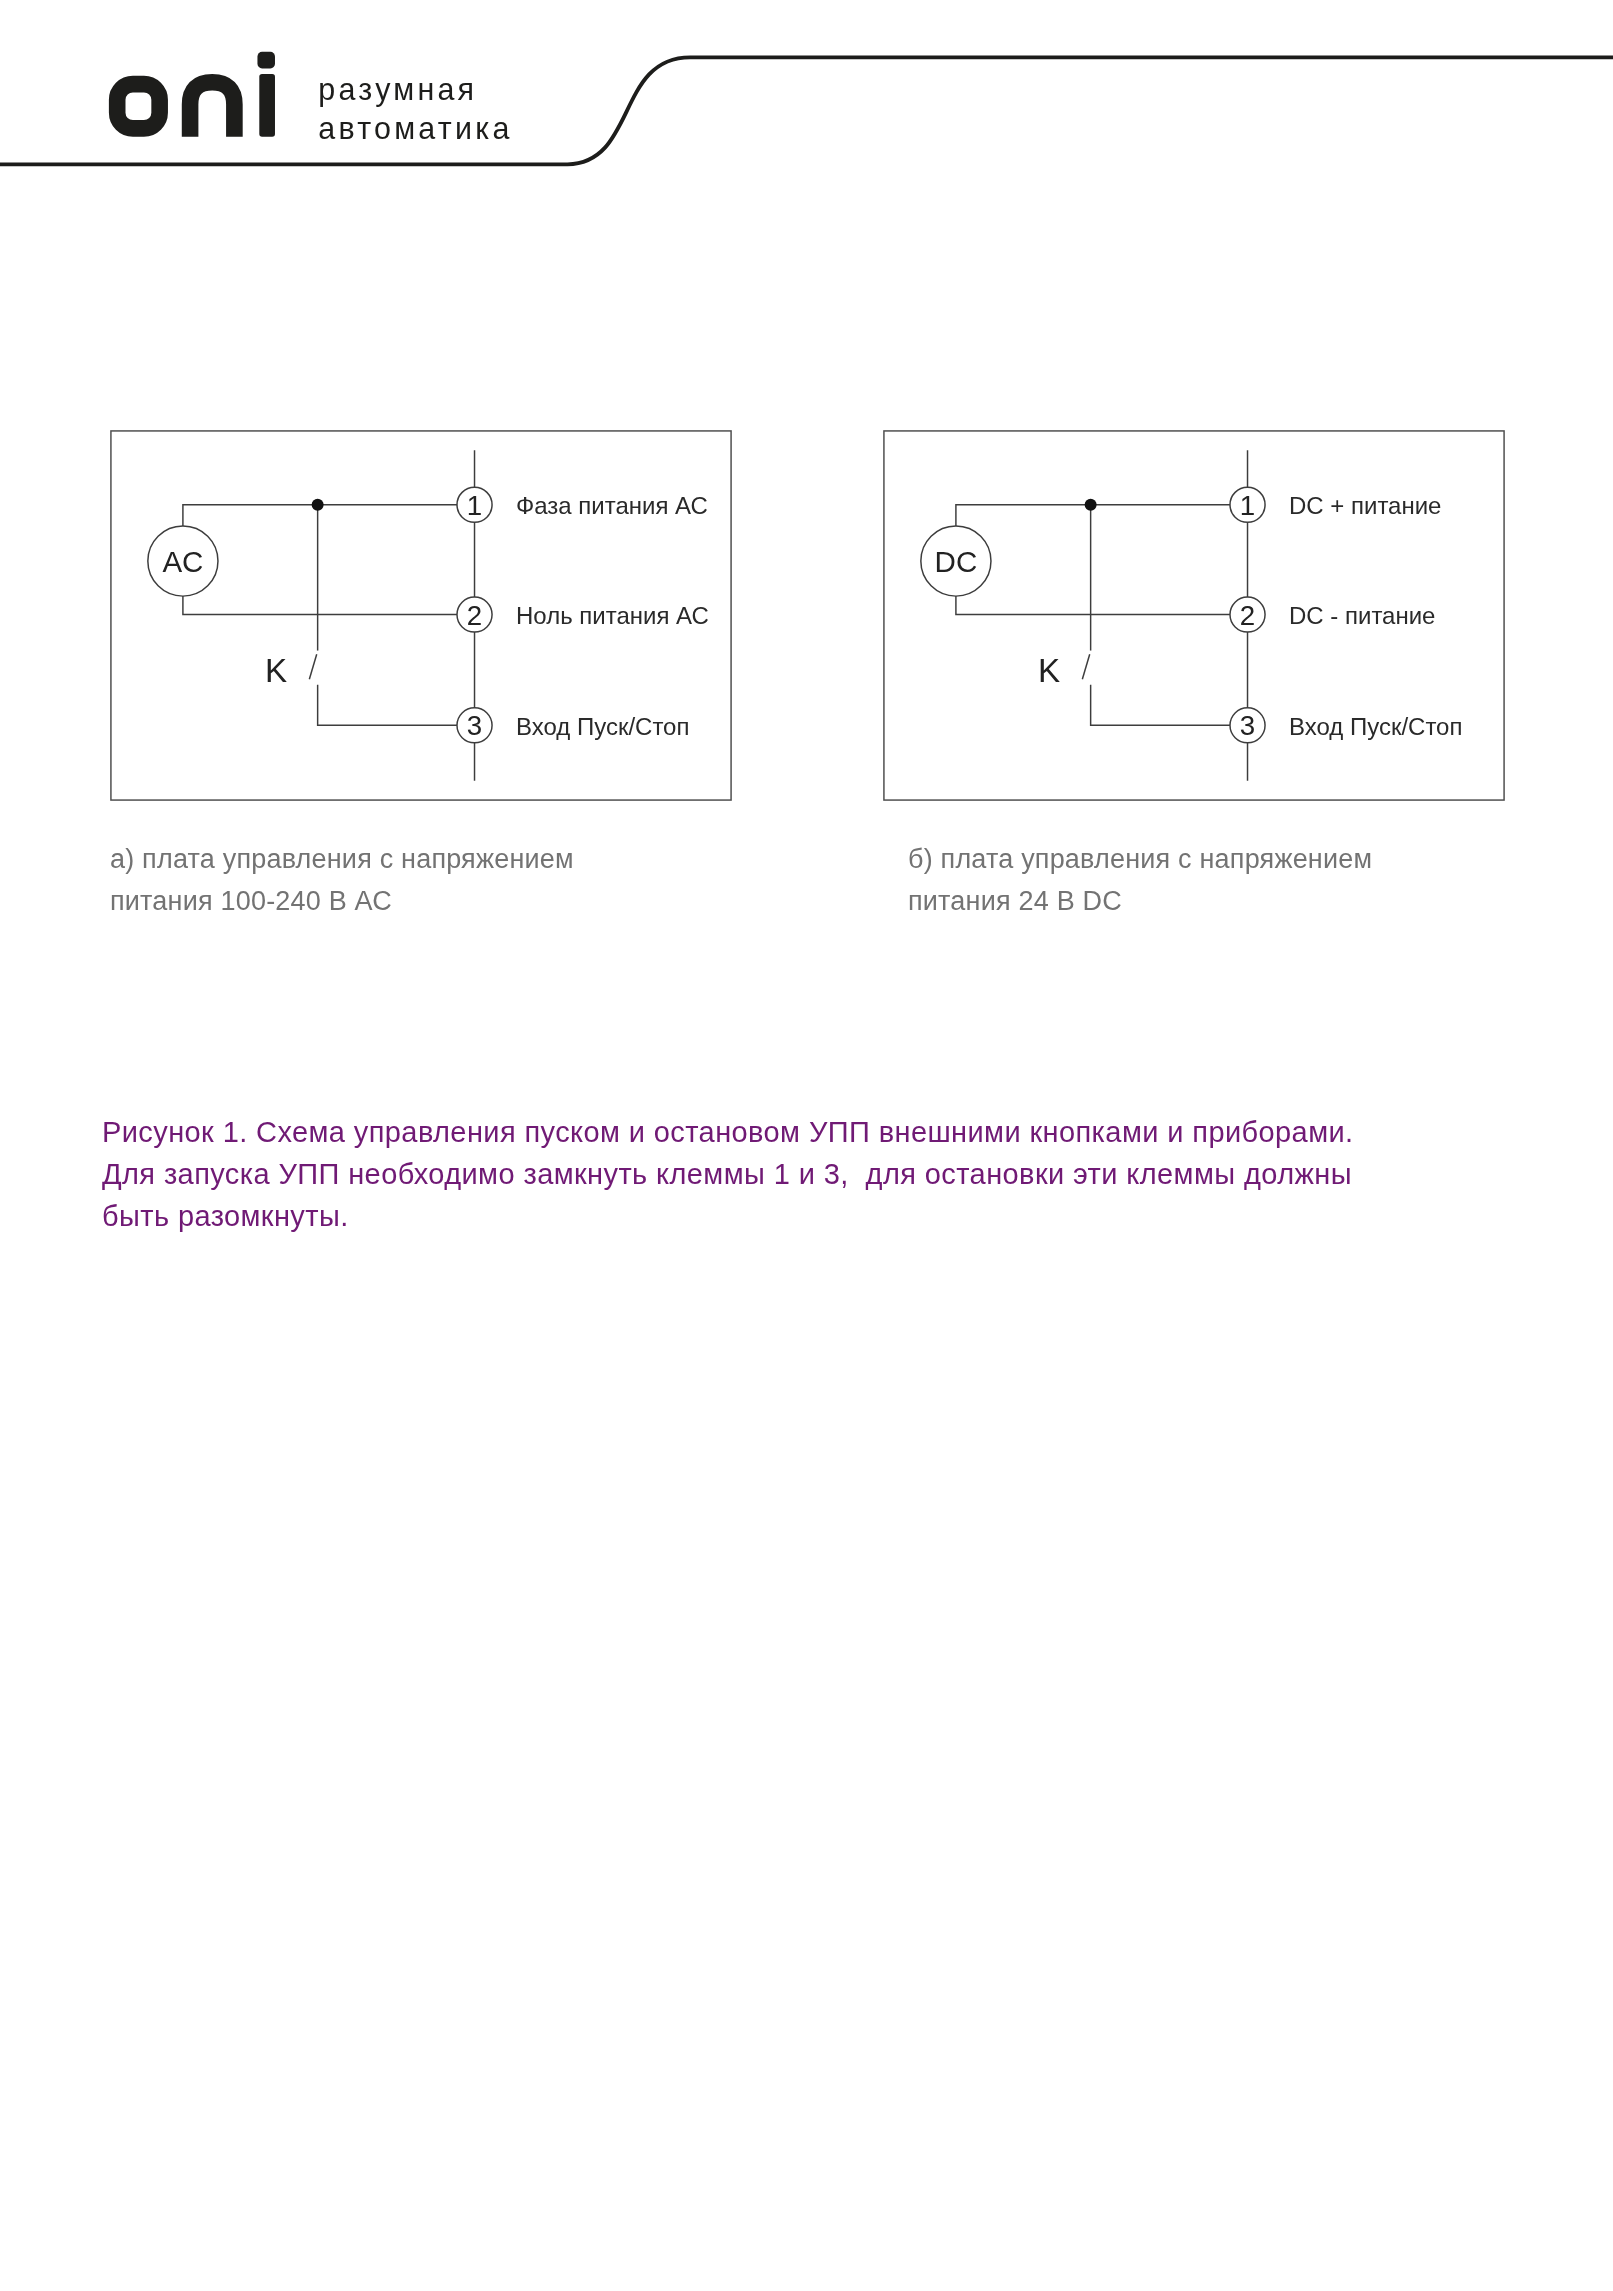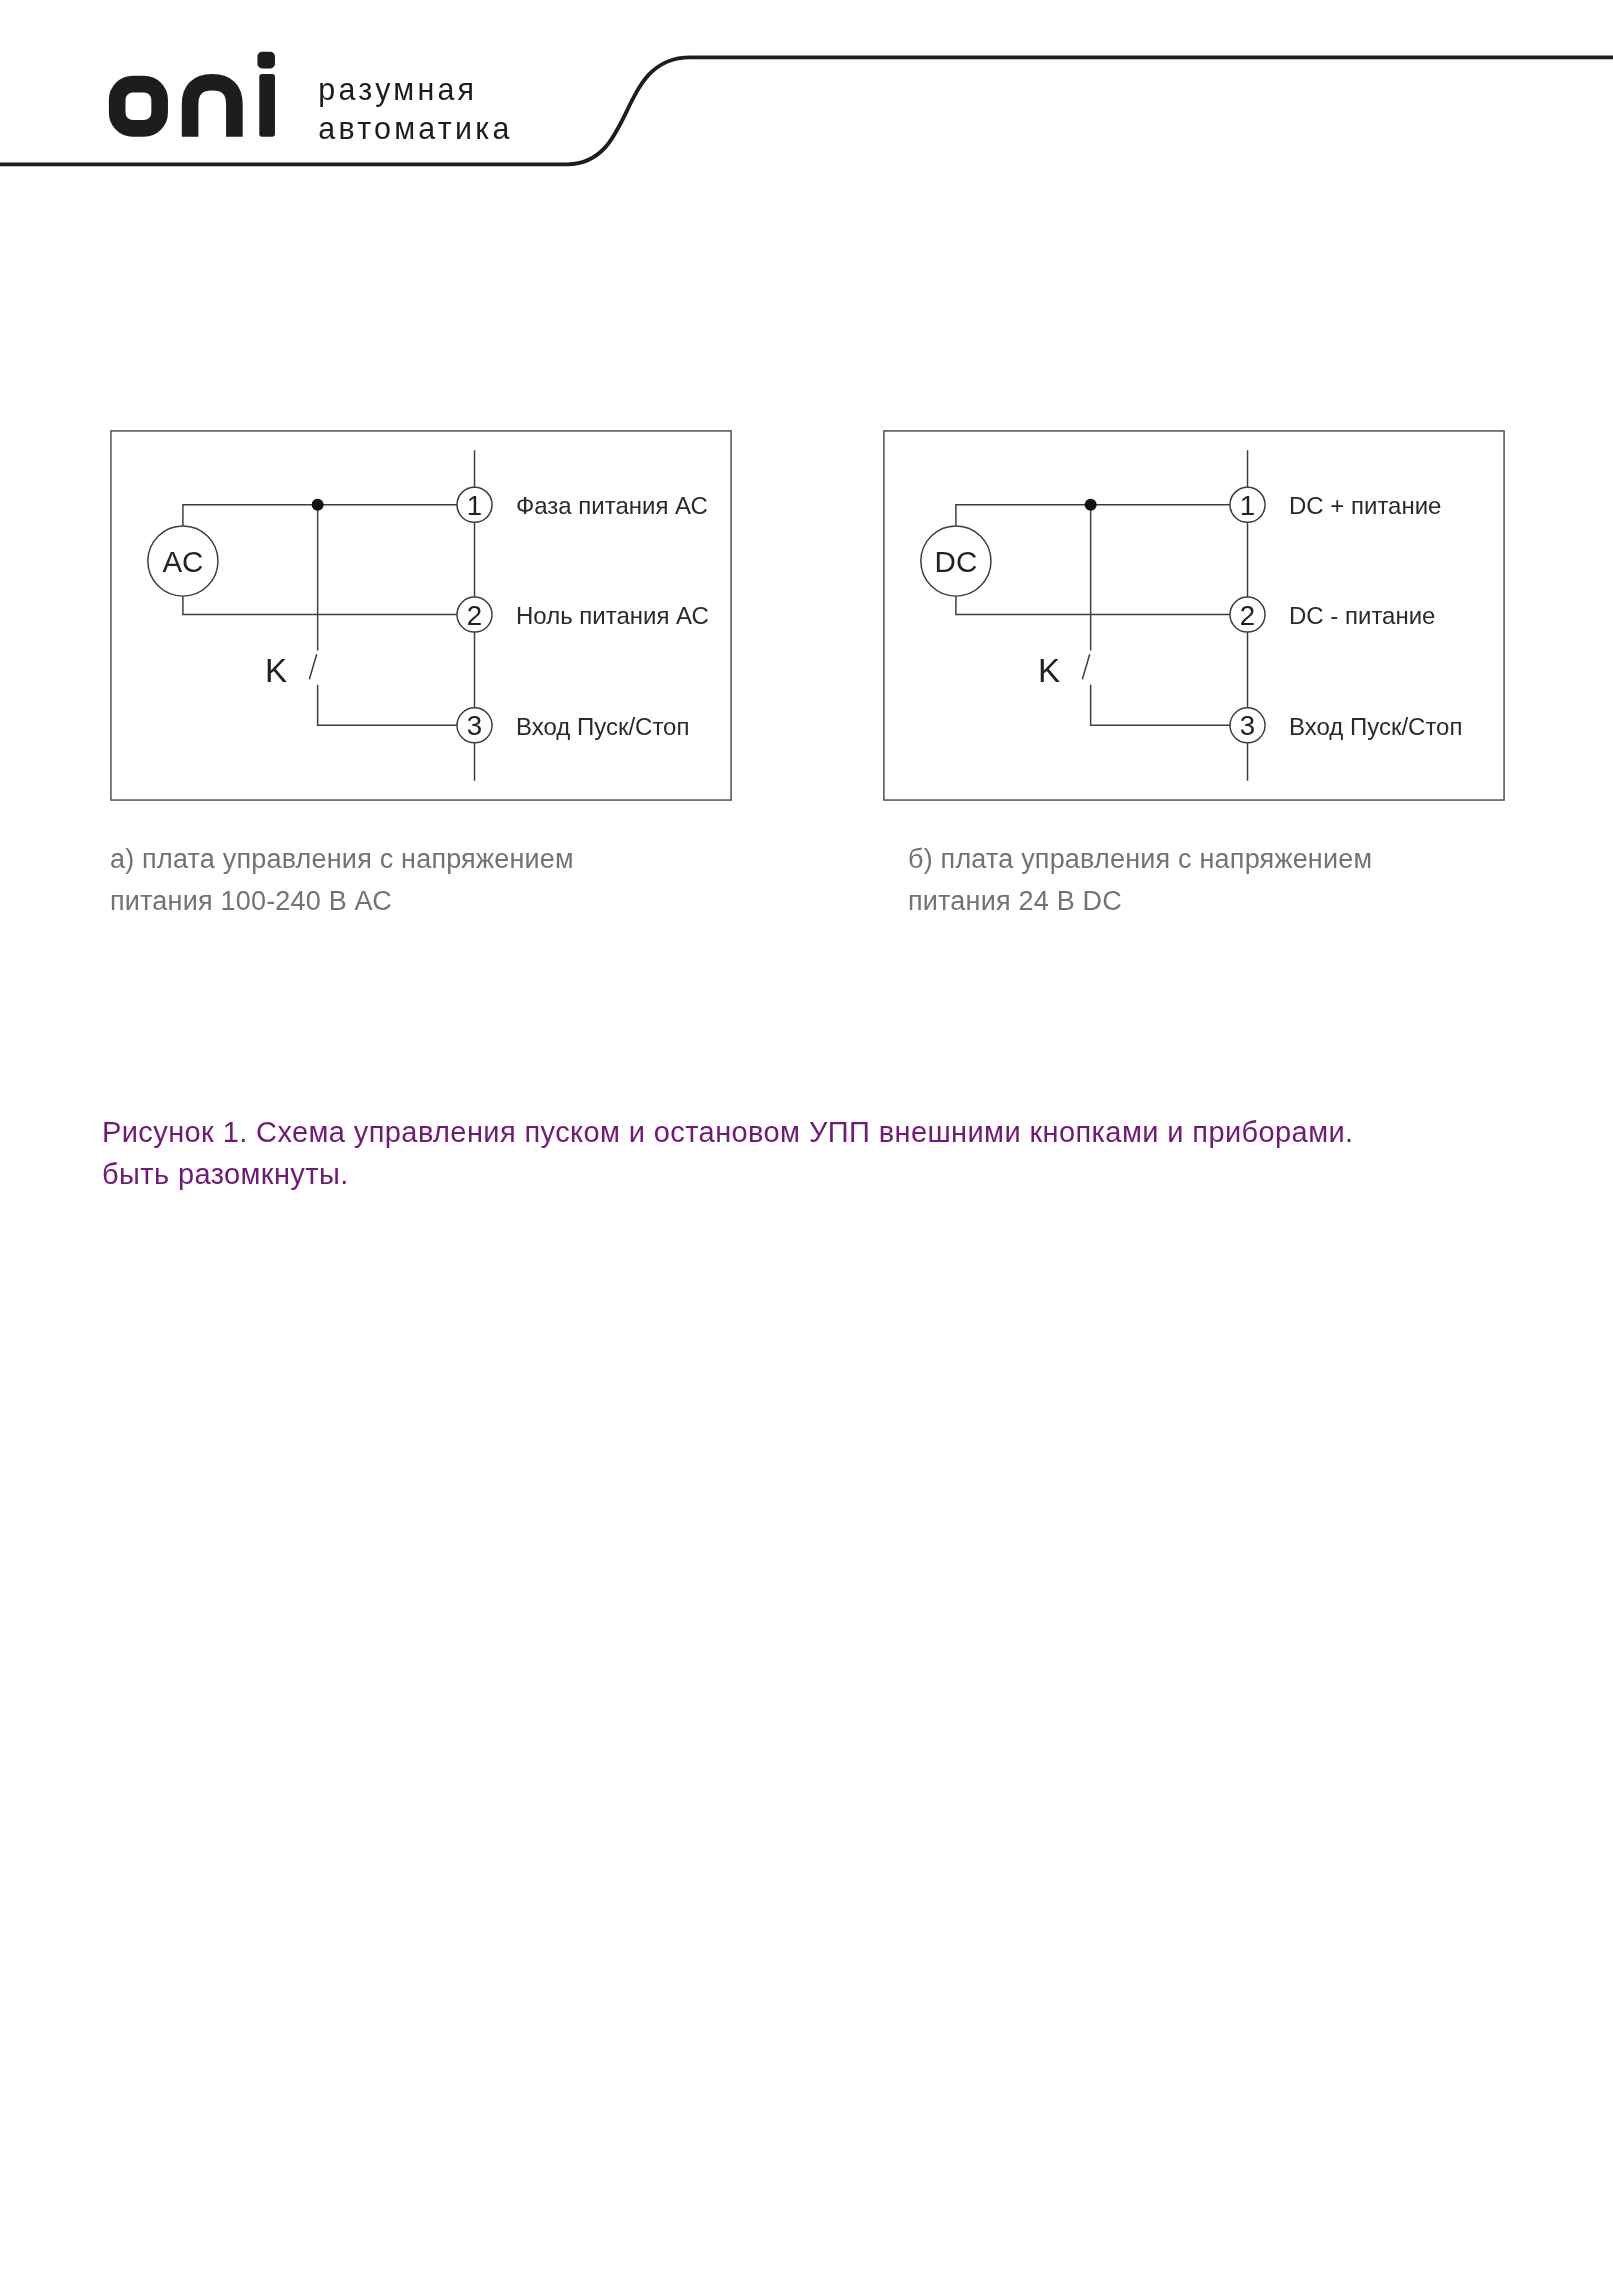--- a/index.html
+++ b/index.html
@@ -178,17 +178,18 @@
     <div>питания 100-240 В АС</div>
   </div>
 
   <div class="caption" style="left:880px; top:838px;margin-left:28px;">
     <div>б) плата управления с напряжением</div>
     <div>питания 24 В DC</div>
   </div>
 
   <div class="figure-text">
     <div>Рисунок 1. Схема управления пуском и остановом УПП внешними кнопками и приборами.</div>
+    <div>Для запуска УПП необходимо замкнуть клеммы 1 и 3,  для остановки эти клеммы должны</div>
     <div>быть разомкнуты.</div>
   </div>
 
 </div>
 
 
 </body></html>

